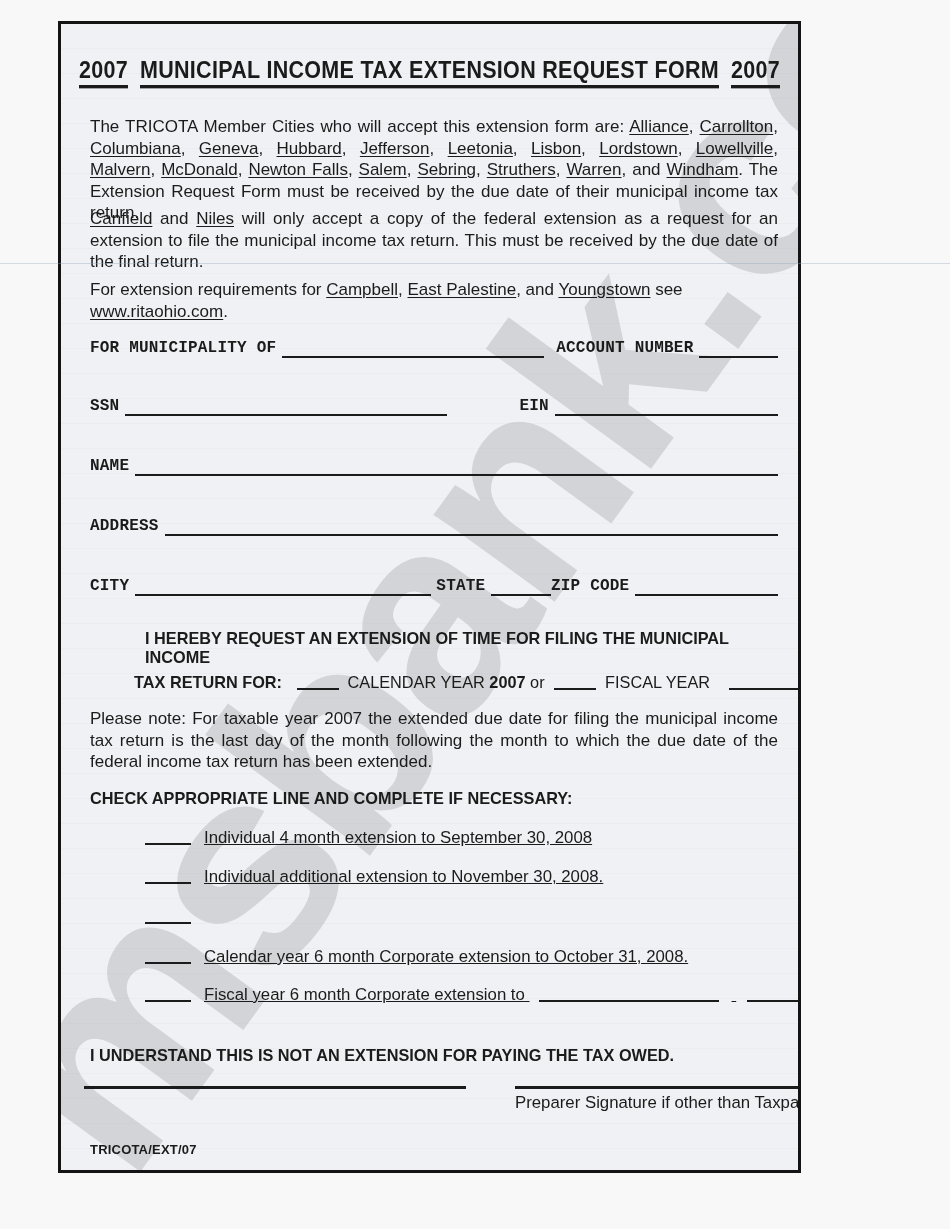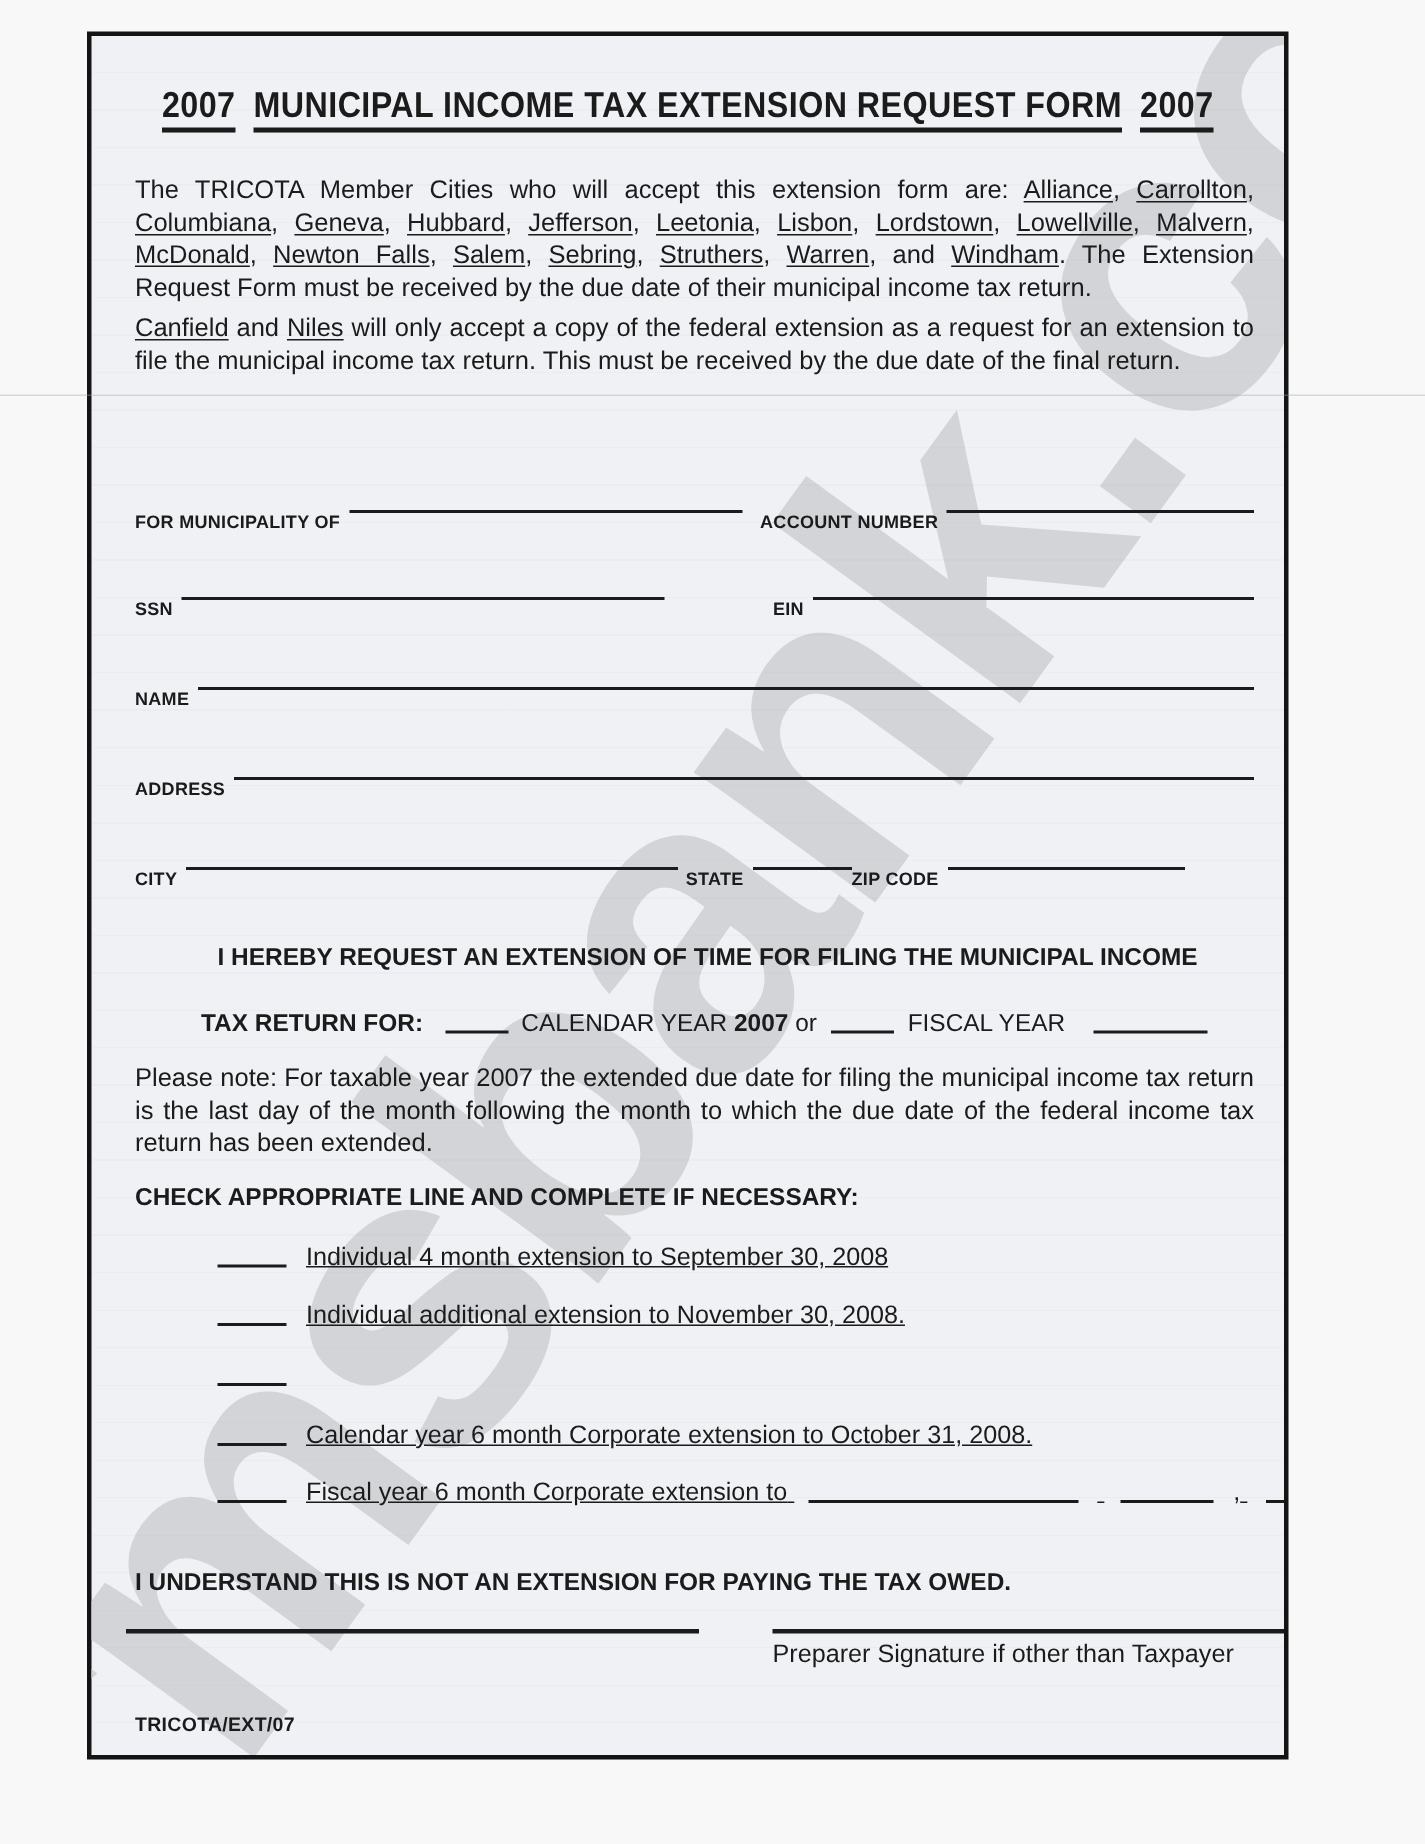--- a/index.html
+++ b/index.html
@@ -12,21 +12,21 @@
     background:#f7f8f7;
     font-family:"Liberation Sans", sans-serif;
     color:var(--ink);
   }
   
   .scan-artifact{position:absolute; left:0; top:263px; width:100%; height:1px;
     background:rgba(150,165,195,0.38); z-index:3; pointer-events:none;}
 
   
   .page{
-    position:absolute; left:58px; top:21px; width:801px; height:1152px;
+    position:absolute; left:58px; top:21px; width:743px; height:1152px;
     border:3px solid var(--frame);
     background:var(--paper);
     overflow:hidden; z-index:1;
   }
   .page::after{ 
     content:""; position:absolute; inset:0; pointer-events:none;
     background:repeating-linear-gradient(180deg, transparent 0 24px, rgba(130,150,185,0.05) 24px 25px);
   }
   .watermark{
     position:absolute; left:50%; top:51%;
@@ -49,22 +49,22 @@
     font-size:17px; line-height:21.5px; text-align:justify;
   }
   #p1{top:92px;}
   #p2{top:184px;}
   #p3{top:255px; text-align:left;}
   .u{text-decoration:underline; text-underline-offset:2px;}
 
   
   .frow{
     position:absolute; left:29px; right:20px;
-    display:flex; 
-    font-weight:bold; font-size:12px; letter-spacing:0.2px;
+    display:flex; align-items:flex-end;
+    font-weight:bold; font-size:16px; letter-spacing:0.2px;font-family:Liberation Mono, monospace;
   }
   .flabel{white-space:nowrap; line-height:19px;}
   .fblank{border-bottom:2px solid var(--ink); height:3px; margin-left:6px;}
   .grow{flex:1;}
   #row-muni{top:315px;} #row-ssn{top:373px;} #row-name{top:433px;}
   #row-addr{top:493px;} #row-city{top:553px;}
 
   .hereby{position:absolute; left:84px; top:605px; font-weight:bold; font-size:16.3px;}
   .taxret{position:absolute; left:73px; top:649px; font-size:16.3px; white-space:nowrap;}
   .taxret .b{font-weight:bold;}
@@ -98,20 +98,21 @@
   <div class="layer">
 
     <div class="title">
       <span class="t-u">2007</span><span class="t-u t-main">MUNICIPAL INCOME TAX EXTENSION REQUEST FORM</span><span class="t-u">2007</span>
     </div>
 
     <p class="para" id="p1"><span>The TRICOTA Member Cities who will accept this extension form are: </span><span class="u">Alliance</span><span>, </span><span class="u">Carrollton</span><span>, </span><span class="u">Columbiana</span><span>, </span><span class="u">Geneva</span><span>, </span><span class="u">Hubbard</span><span>, </span><span class="u">Jefferson</span><span>, </span><span class="u">Leetonia</span><span>, </span><span class="u">Lisbon</span><span>, </span><span class="u">Lordstown</span><span>, </span><span class="u">Lowellville</span><span>, </span><span class="u">Malvern</span><span>, </span><span class="u">McDonald</span><span>, </span><span class="u">Newton Falls</span><span>, </span><span class="u">Salem</span><span>, </span><span class="u">Sebring</span><span>, </span><span class="u">Struthers</span><span>, </span><span class="u">Warren</span><span>, and </span><span class="u">Windham</span><span>.  The Extension Request Form must be received by the due date of their municipal income tax return.</span></p>
 
     <p class="para" id="p2"><span class="u">Canfield</span><span> and </span><span class="u">Niles</span><span> will only accept a copy of the federal extension as a request for an extension to file the municipal income tax return.  This must be received by the due date of the final return.</span></p>
 
+    <p class="para" id="p3"><span>For extension requirements for </span><span class="u">Campbell</span><span>, </span><span class="u">East Palestine</span><span>, and </span><span class="u">Youngstown</span><span> see </span><span class="u">www.ritaohio.com</span><span>.</span></p>
 
     <div class="frow" id="row-muni">
       <span class="flabel">FOR MUNICIPALITY OF</span>
       <span class="fblank" style="width:262px"></span>
       <span class="flabel" style="margin-left:12px">ACCOUNT NUMBER</span>
       <span class="fblank grow"></span>
     </div>
 
     <div class="frow" id="row-ssn">
       <span class="flabel">SSN</span>

